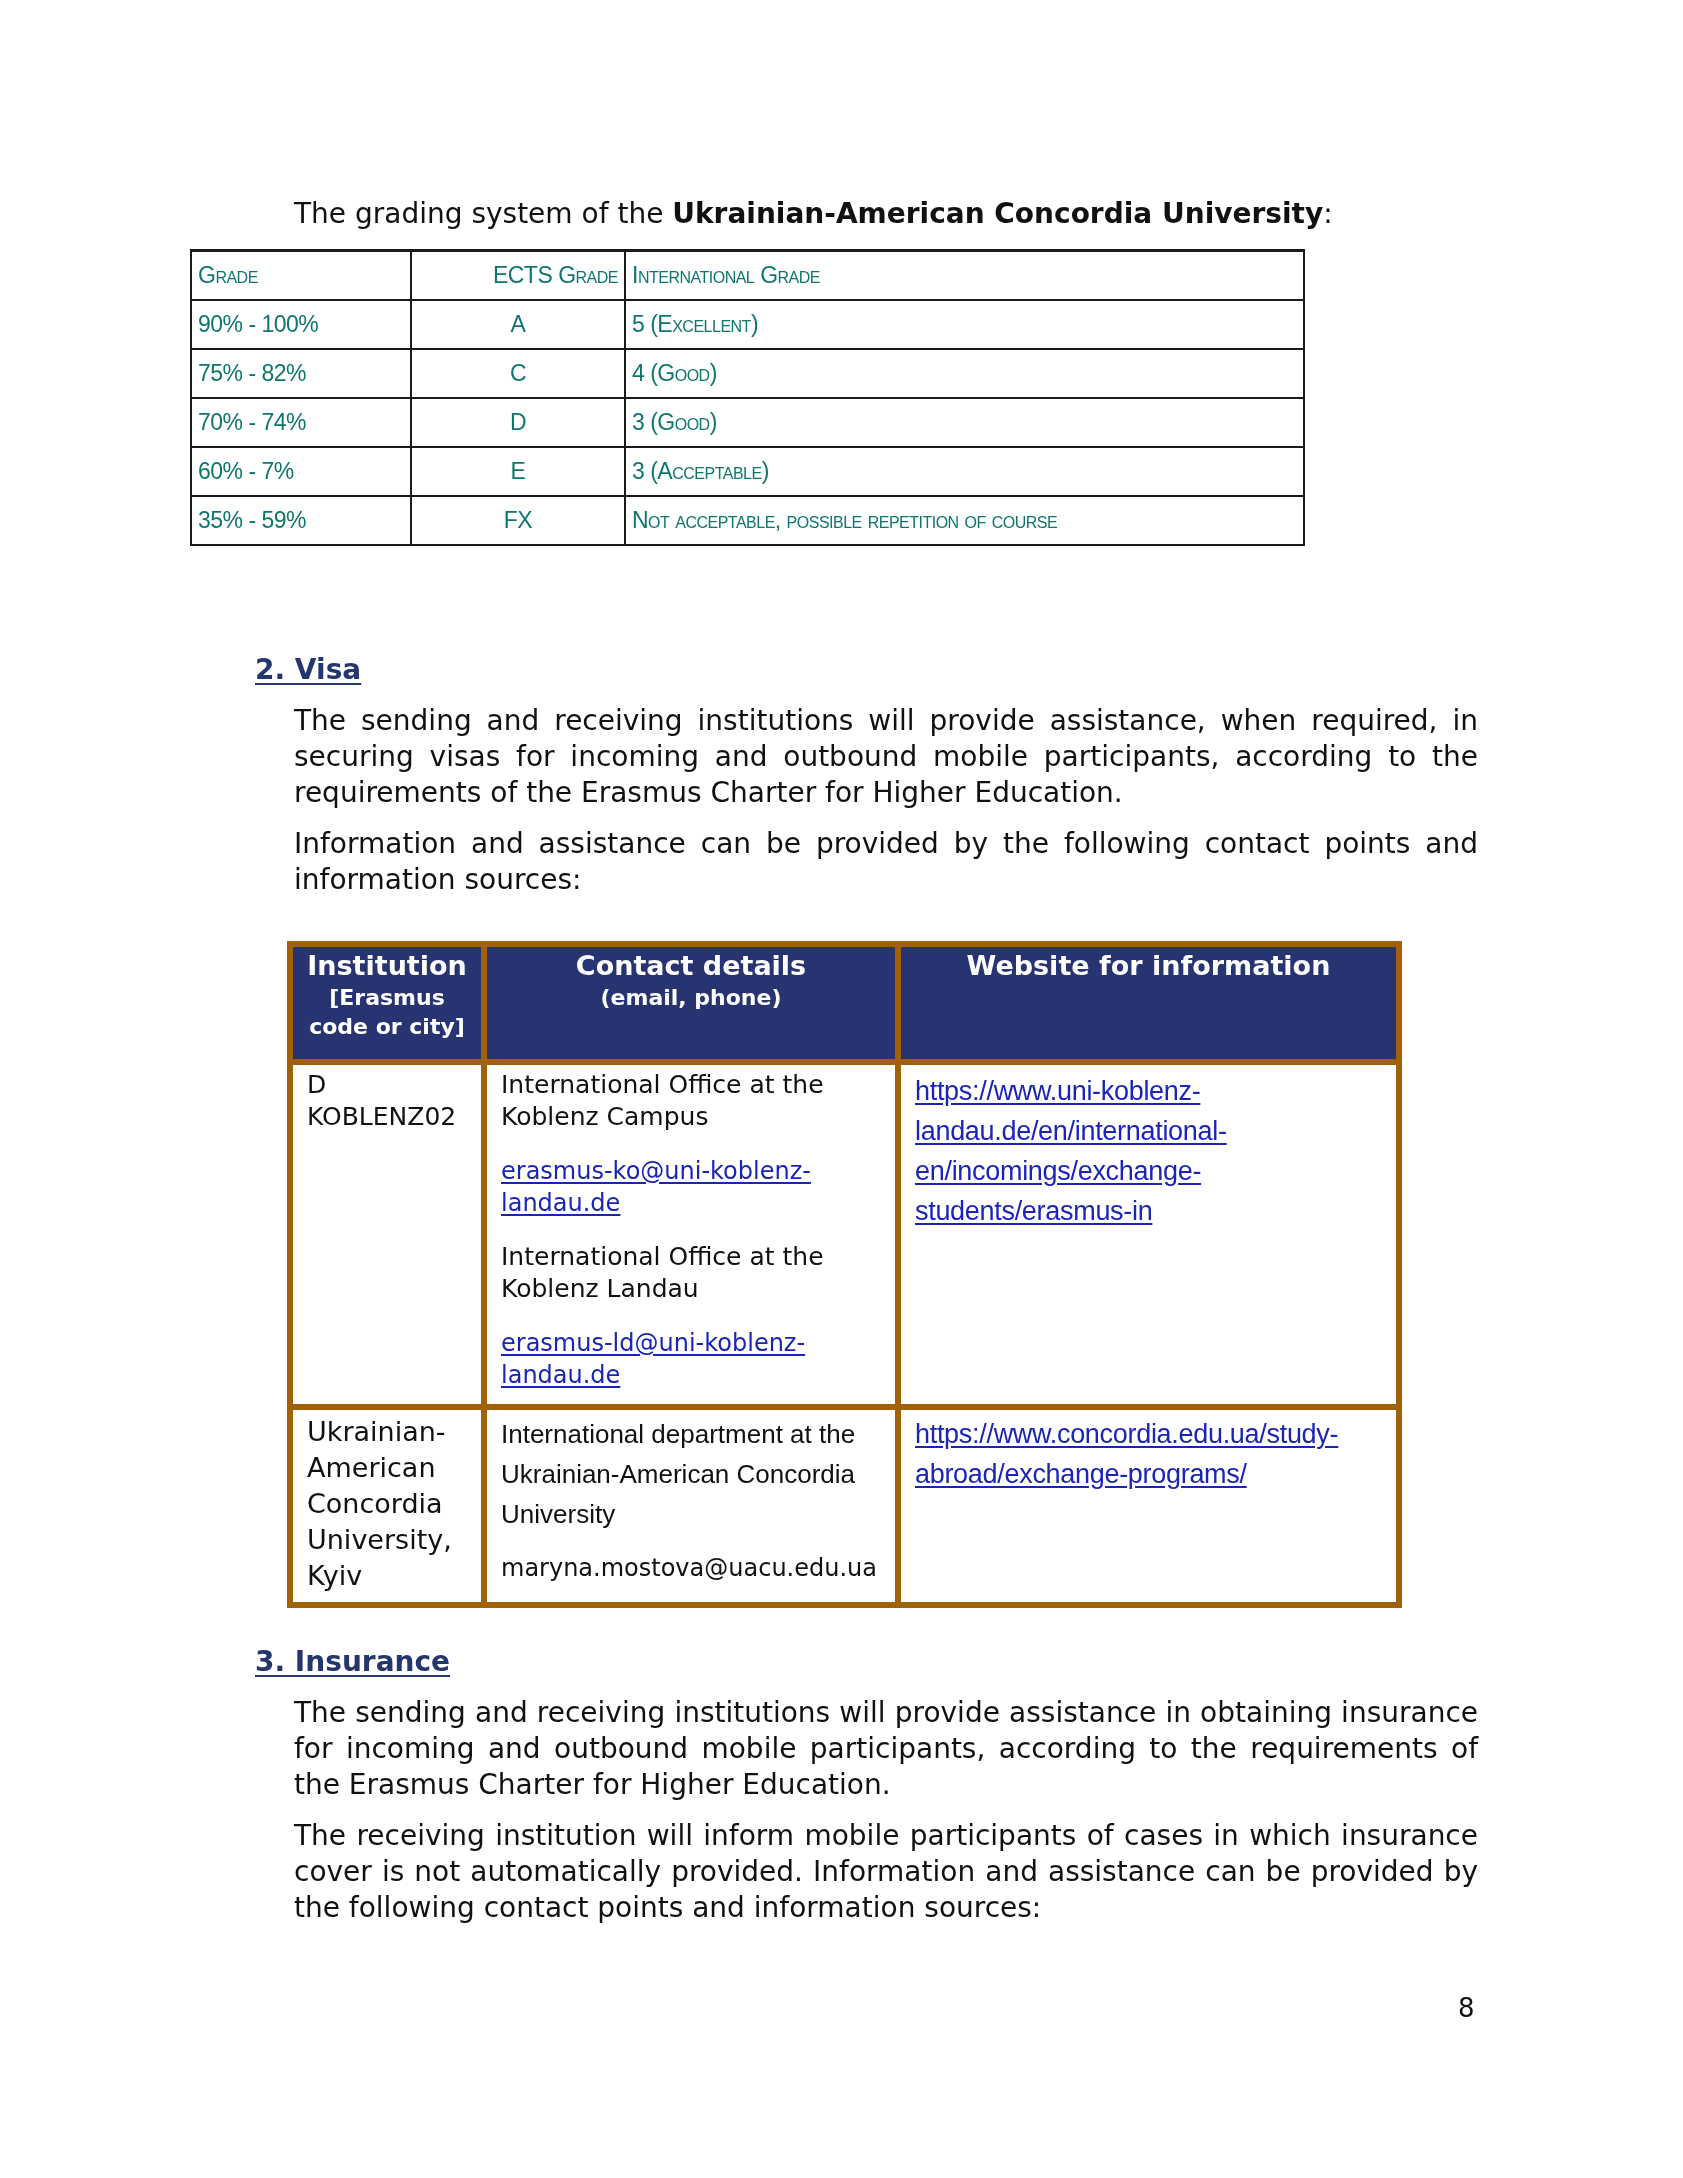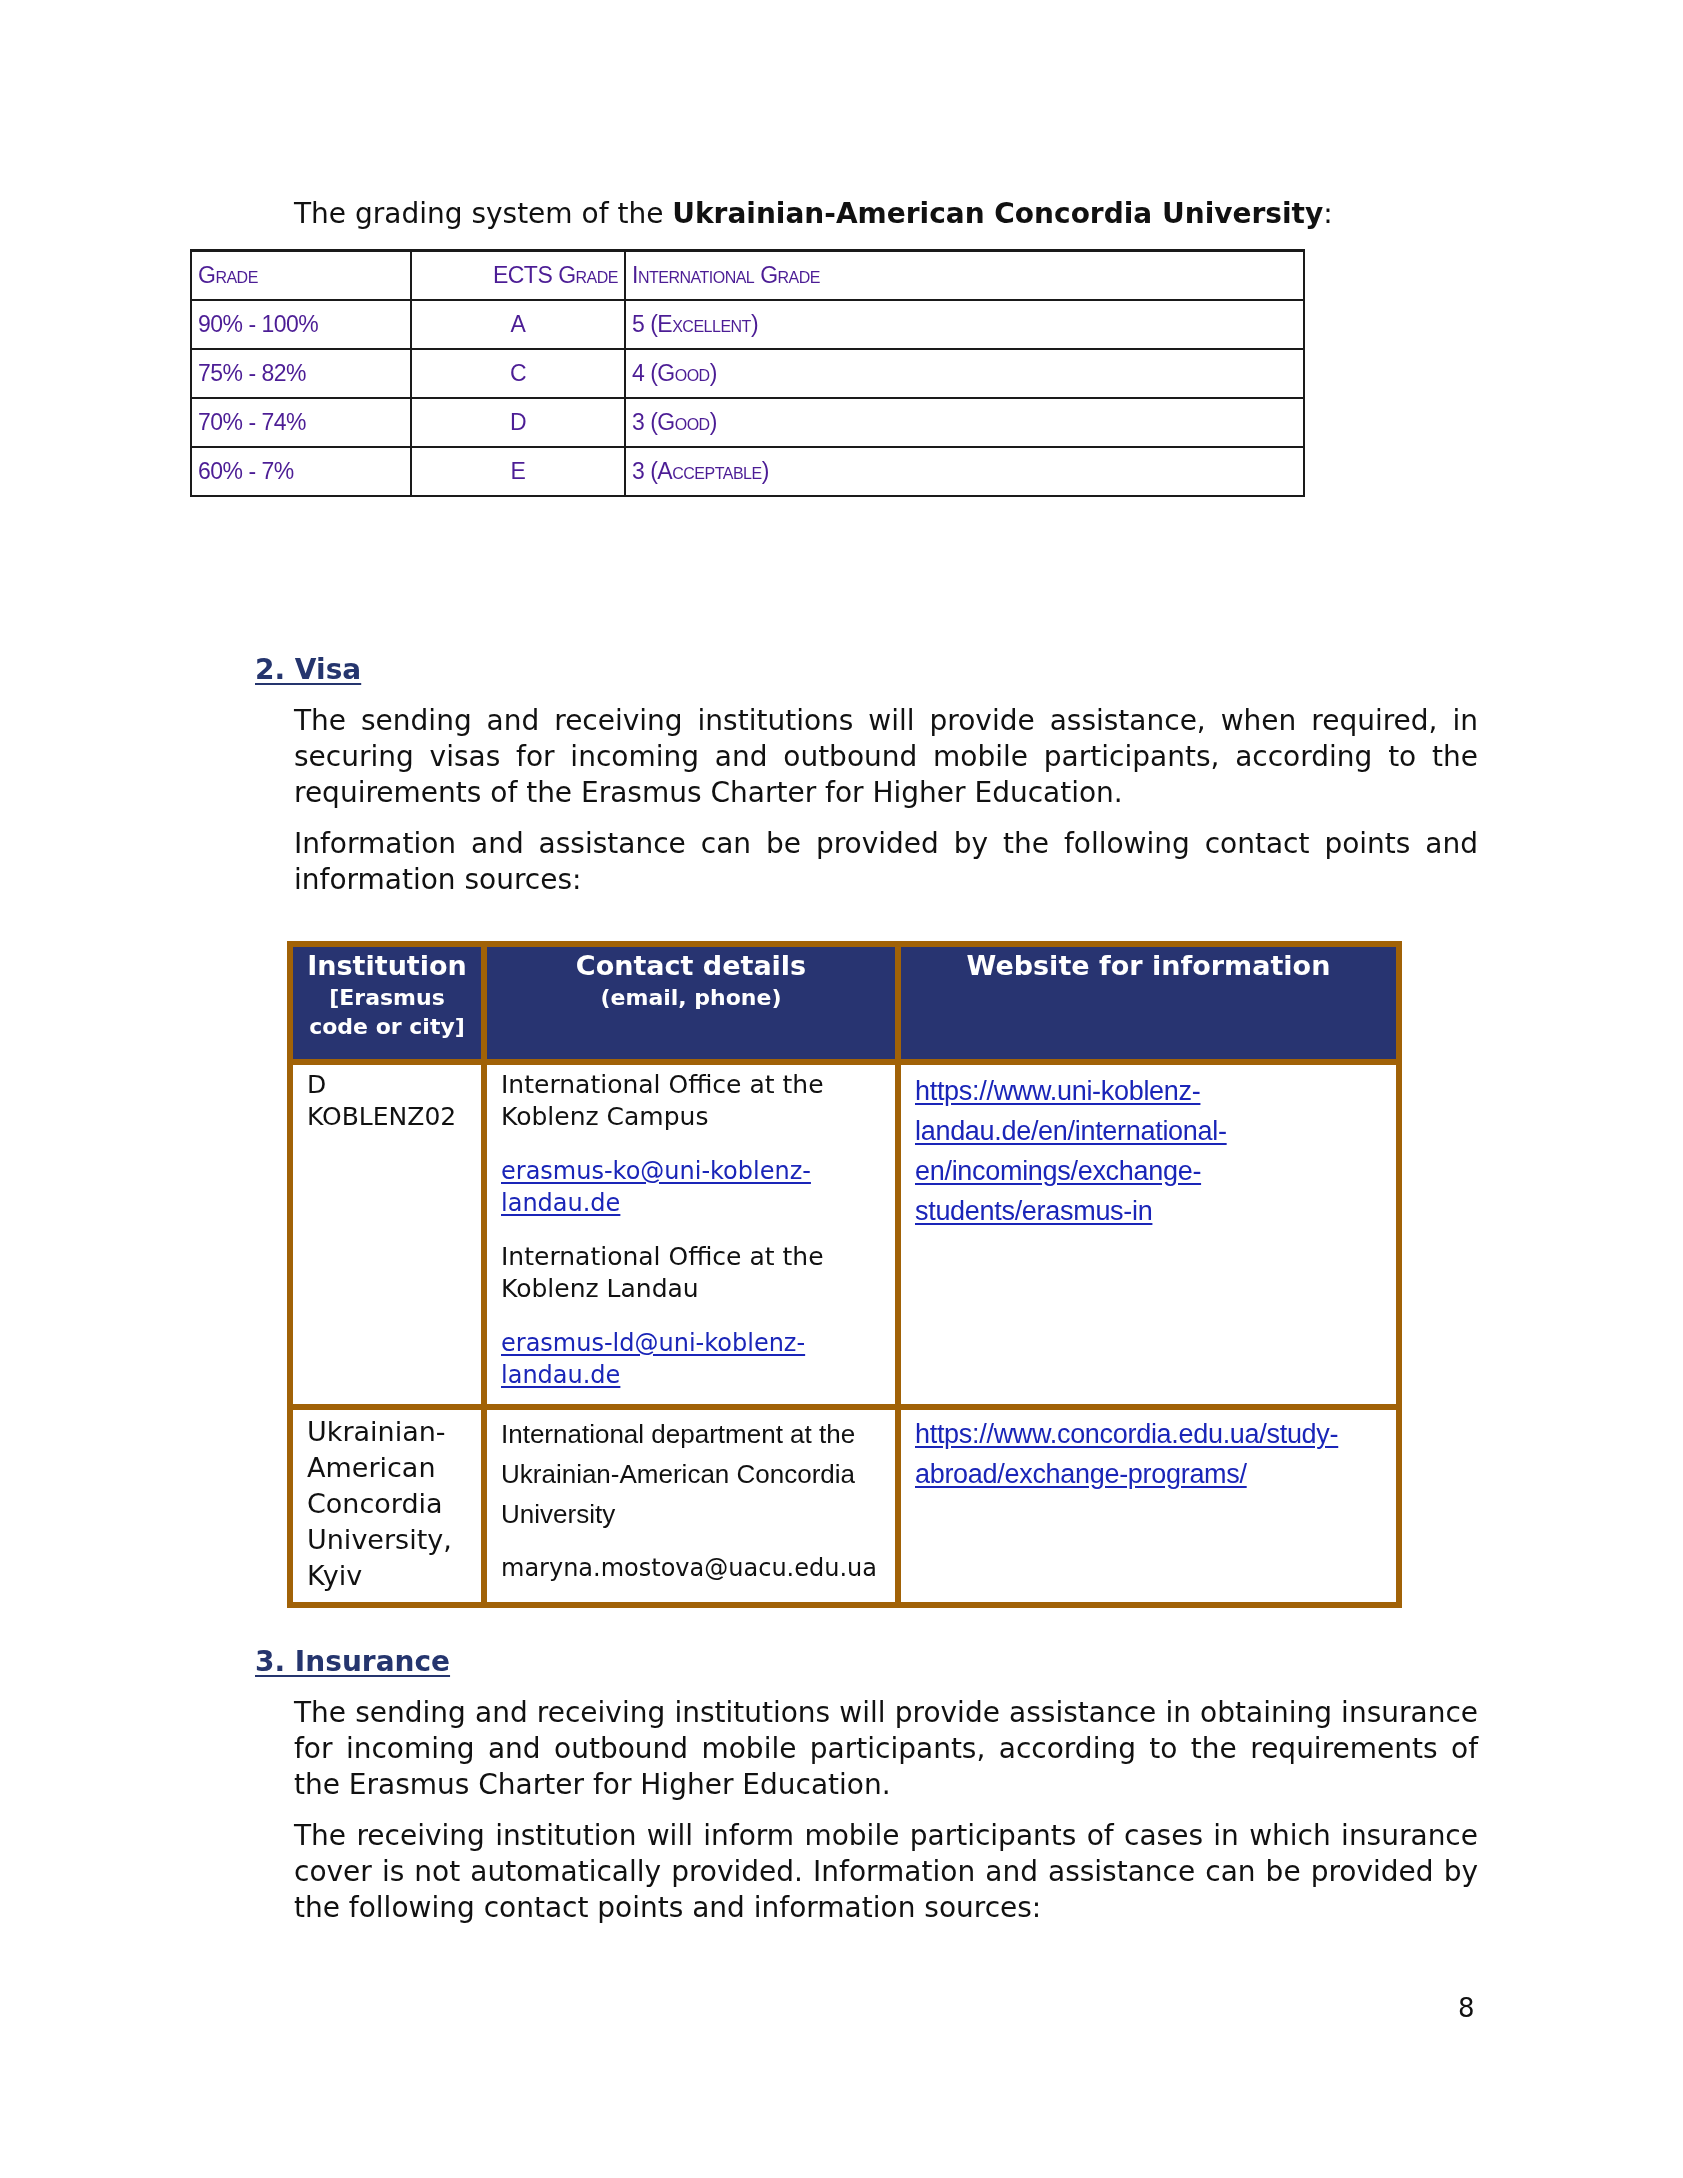--- a/index.html
+++ b/index.html
@@ -16,21 +16,21 @@
   .intro b { font-weight: bold; }
 
   
   .grade-table {
     left: 190px; top: 249px; width: 1115px;
     border-collapse: collapse;
     font-family: "Liberation Sans Narrow", "Liberation Sans", sans-serif;
   }
   .grade-table td {
     border: 2px solid #1a1a1a;
-    height: 47px; padding: 0 6px; font-size: 23px; color: #4c1d95;
+    height: 47px; padding: 0 6px; font-size: 23px; color: #0f766e;
     vertical-align: middle; letter-spacing: -0.5px;
   }
   .grade-table td.c1 { width: 206px; }
   .grade-table td.c2 { width: 200px; text-align: center; }
   .grade-table td.c2.hdr { text-align: right; }
   .sc { font-variant: small-caps; }
   .grade-table tr:first-child td { border-top-width: 3px; }
 
   
   .sec-head {
@@ -104,20 +104,25 @@
   <tr>
     <td class="c1">70% - 74%</td>
     <td class="c2">D</td>
     <td class="sc">3  (Good)</td>
   </tr>
   <tr>
     <td class="c1">60% - 7%</td>
     <td class="c2">E</td>
     <td class="sc">3 (Acceptable)</td>
   </tr>
+  <tr>
+    <td class="c1">35% - 59%</td>
+    <td class="c2">FX</td>
+    <td class="sc">Not acceptable, possible repetition of course</td>
+  </tr>
 </tbody>
   </table>
 
 <div class="abs sec-head" style="top:653px;text-align:center;">2. Visa</div>
 <div class="abs para" style="top:703px;">The sending and receiving institutions will provide assistance, when required, in securing visas for incoming and outbound mobile participants, according to the requirements of the Erasmus Charter for Higher Education.</div>
 <div class="abs para" style="top:826px;">Information and assistance can be provided by the following contact points and information sources:</div>
 
 <table class="abs contact-table">
   <colgroup>
     <col class="col1">

